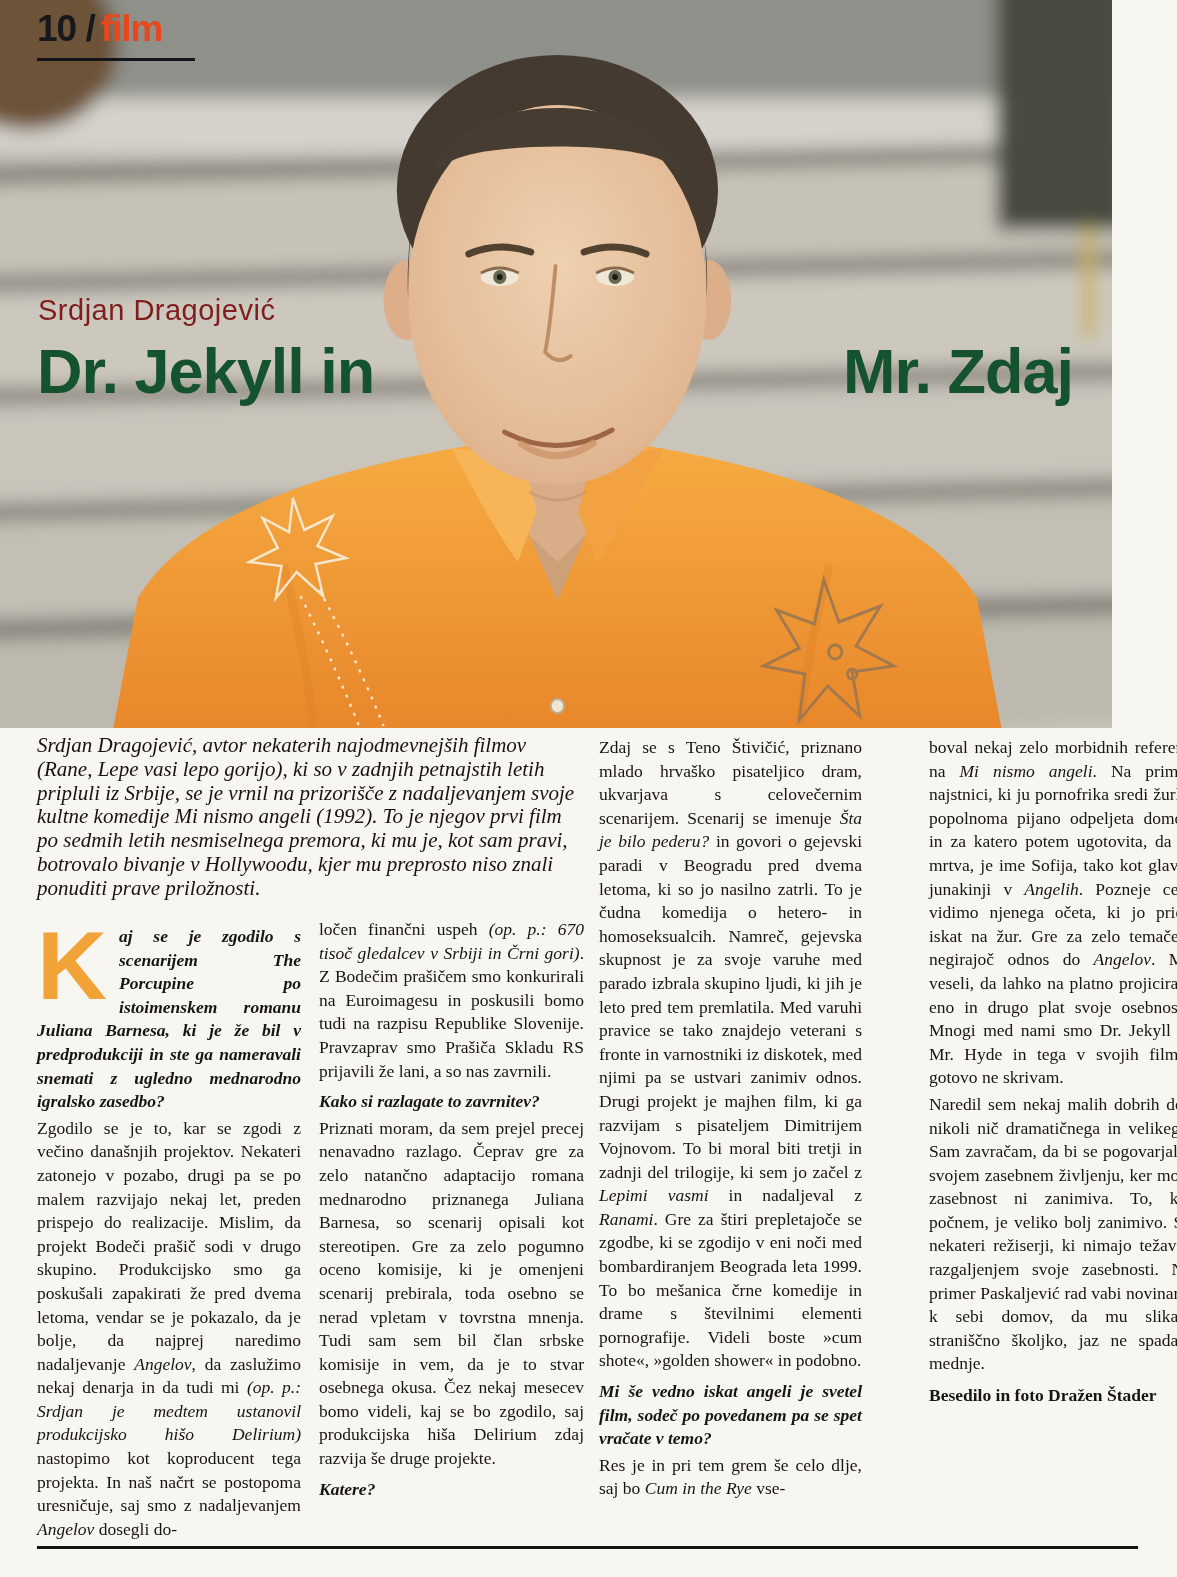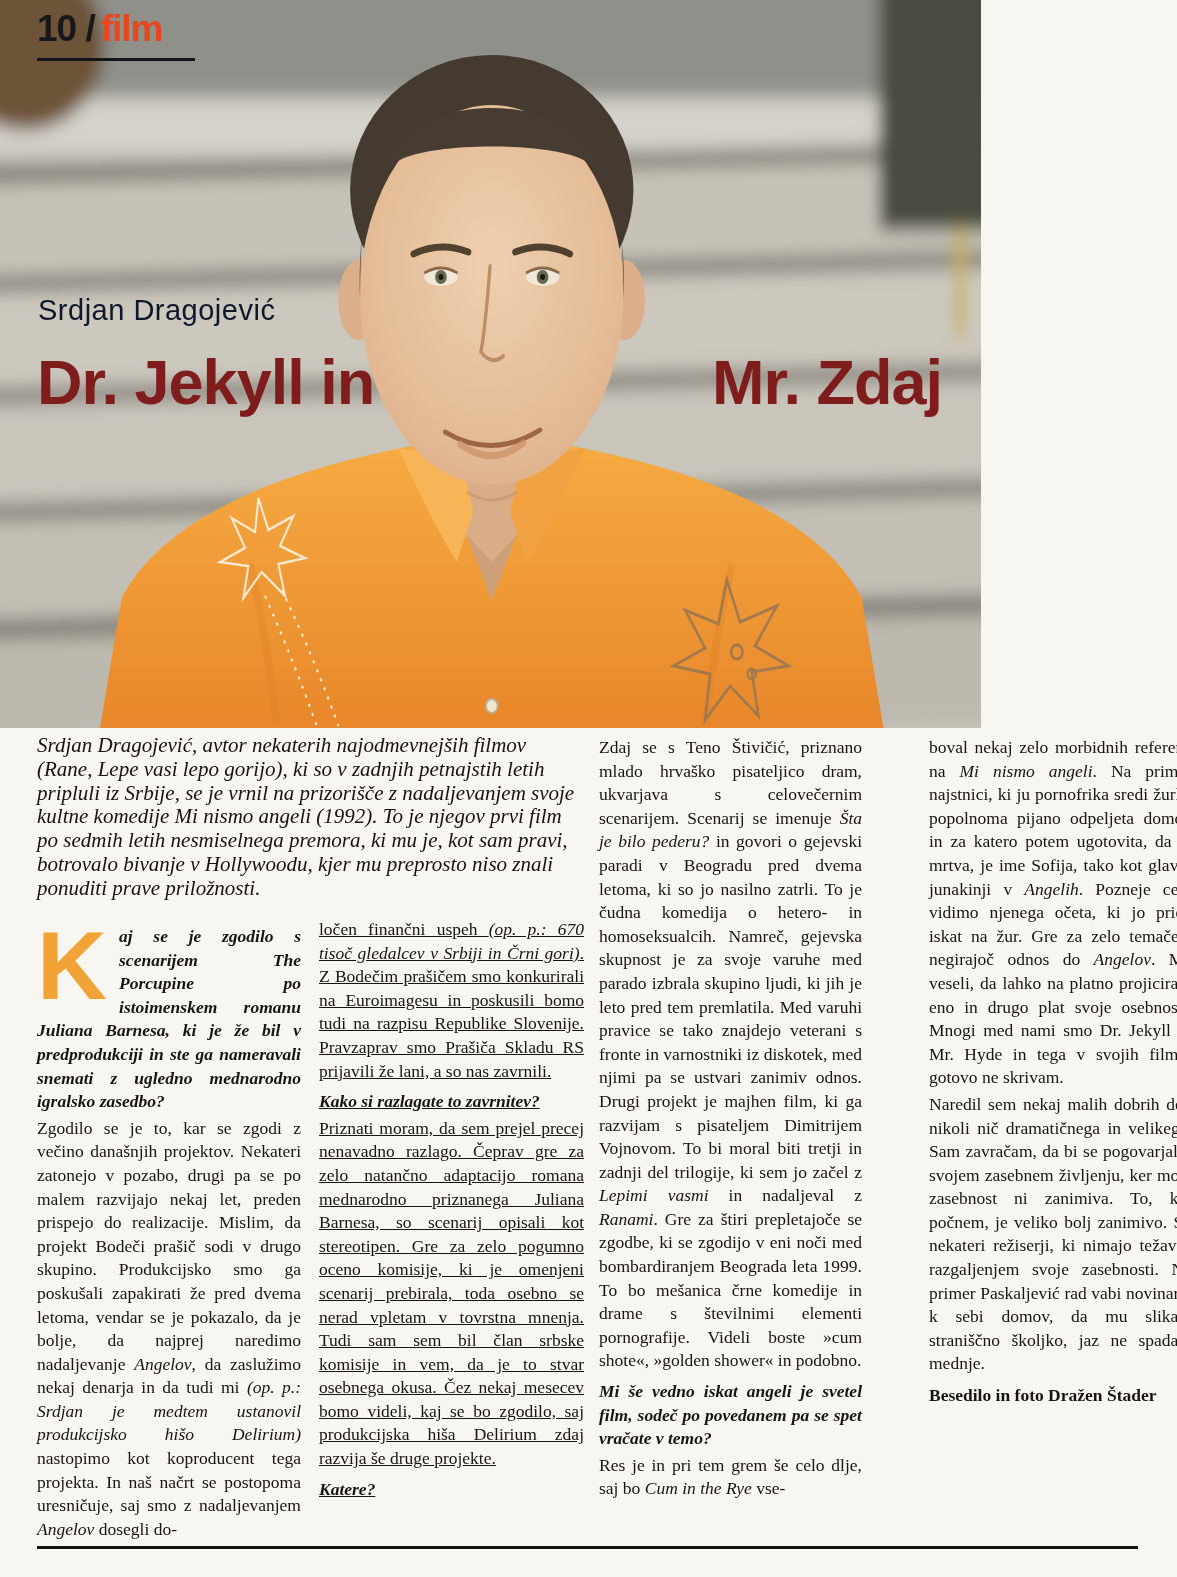--- a/index.html
+++ b/index.html
@@ -1,37 +1,37 @@
 <!DOCTYPE html>
 <html><head>
 <meta charset="utf-8">
 <style>
   html,body{margin:0;padding:0;background:#e9e7e2;}
   .page{position:relative;width:1177px;height:1577px;margin:0 auto;background:#f8f6f0;overflow:hidden;
         font-family:"Liberation Serif","DejaVu Serif",serif;}
   
-  .hero{position:absolute;top:0;left:0;width:981px;height:728px;overflow:hidden;background:#b5b2aa;}
+  .hero{position:absolute;top:0;left:0;width:1112px;height:728px;overflow:hidden;background:#b5b2aa;}
   .hero svg{display:block;width:100%;height:100%;}
   .pagehead{position:absolute;left:37px;top:8px;font-family:"Liberation Sans",sans-serif;
             font-weight:bold;font-size:37px;letter-spacing:-1px;color:#17181c;}
   .pagehead .sect{color:#e8471d;margin-left:6px;}
   .pagehead-rule{position:absolute;left:37px;top:58px;width:158px;height:3px;background:#14151a;}
-  .kicker{position:absolute;left:38px;top:294px;color:#0f172a;font-family:"Liberation Sans",sans-serif;
+  .kicker{position:absolute;left:38px;top:294px;color:#7f1d1d;font-family:"Liberation Sans",sans-serif;
           font-weight:400;font-size:29px;letter-spacing:0.5px;}
   .titles{position:absolute;left:37px;right:39px;top:340px;display:flex;justify-content:space-between;
-          color:#7f1d1d;font-family:"Liberation Sans",sans-serif;font-weight:bold;font-size:63px;
-          line-height:1;letter-spacing:-1px;margin-top:11px;}
+          color:#14532d;font-family:"Liberation Sans",sans-serif;font-weight:bold;font-size:63px;
+          line-height:1;letter-spacing:-1px;}
   
   .content{position:absolute;top:728px;left:0;width:1177px;height:849px;background:#f8f6f0;}
   .intro{position:absolute;left:37px;top:6px;width:548px;font-style:italic;font-size:21px;
          line-height:23.8px;color:#16130e;text-align:left;}
   .col{position:absolute;font-size:17.5px;line-height:23.6px;text-align:justify;color:#17150f;}
   .col p{margin:0 0 3px 0;}
   .col-1{left:37px;top:190px;width:264px;}
-  .col-2{left:319px;top:190px;width:265px;text-decoration:underline;}
+  .col-2{left:319px;top:190px;width:265px;}
   .col-3{left:599px;top:8px;width:263px;}
   .col-4{left:929px;top:8px;width:263px;}
   .q{font-weight:bold;font-style:italic;margin:7px 0 3px 0 !important;}
   .it{font-style:italic;}
   .byline{font-weight:bold;margin-top:8px !important;}
   .dropcap{float:left;font-family:"Liberation Sans",sans-serif;font-weight:bold;font-style:normal;
            font-size:97px;line-height:72px;color:#f2a338;margin:5px 12px 0 0;}
   .foot-rule{position:absolute;left:37px;right:39px;top:818px;border-top:3px solid #15130f;}
 </style>
 </head>

